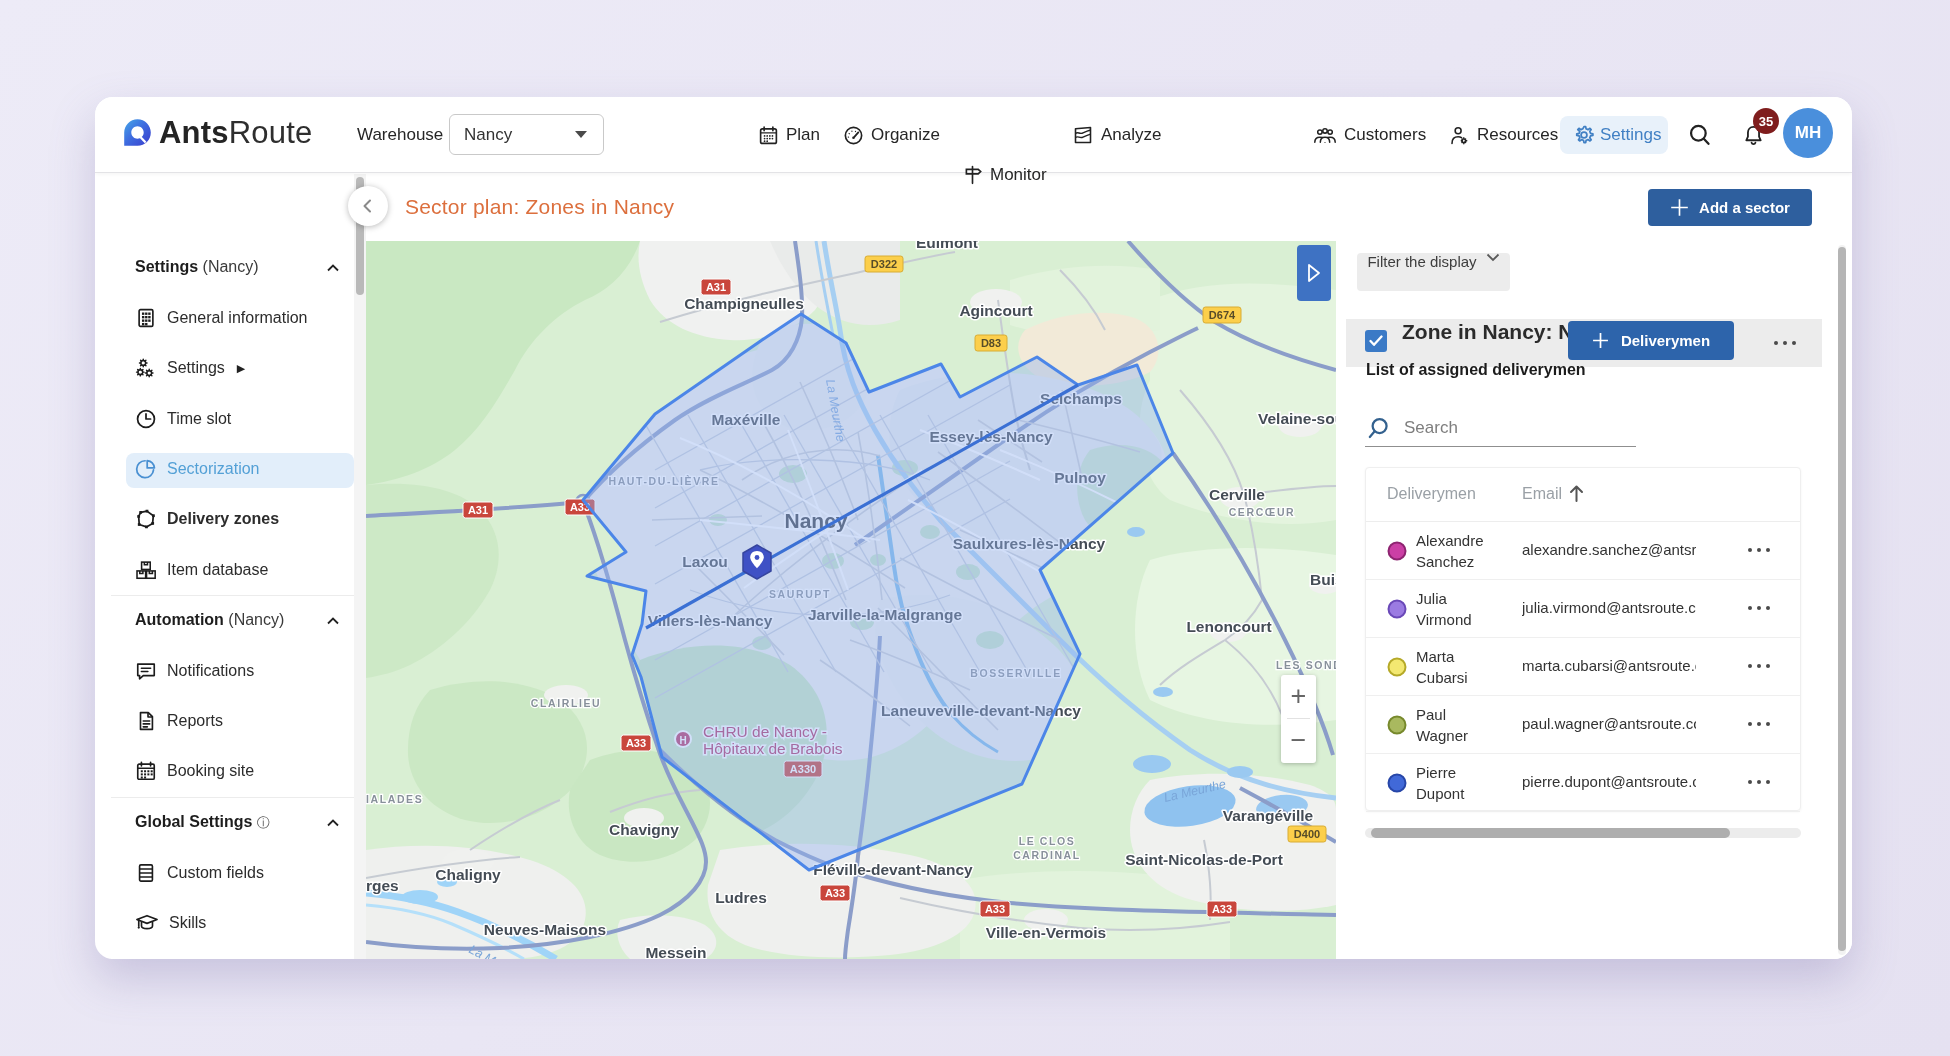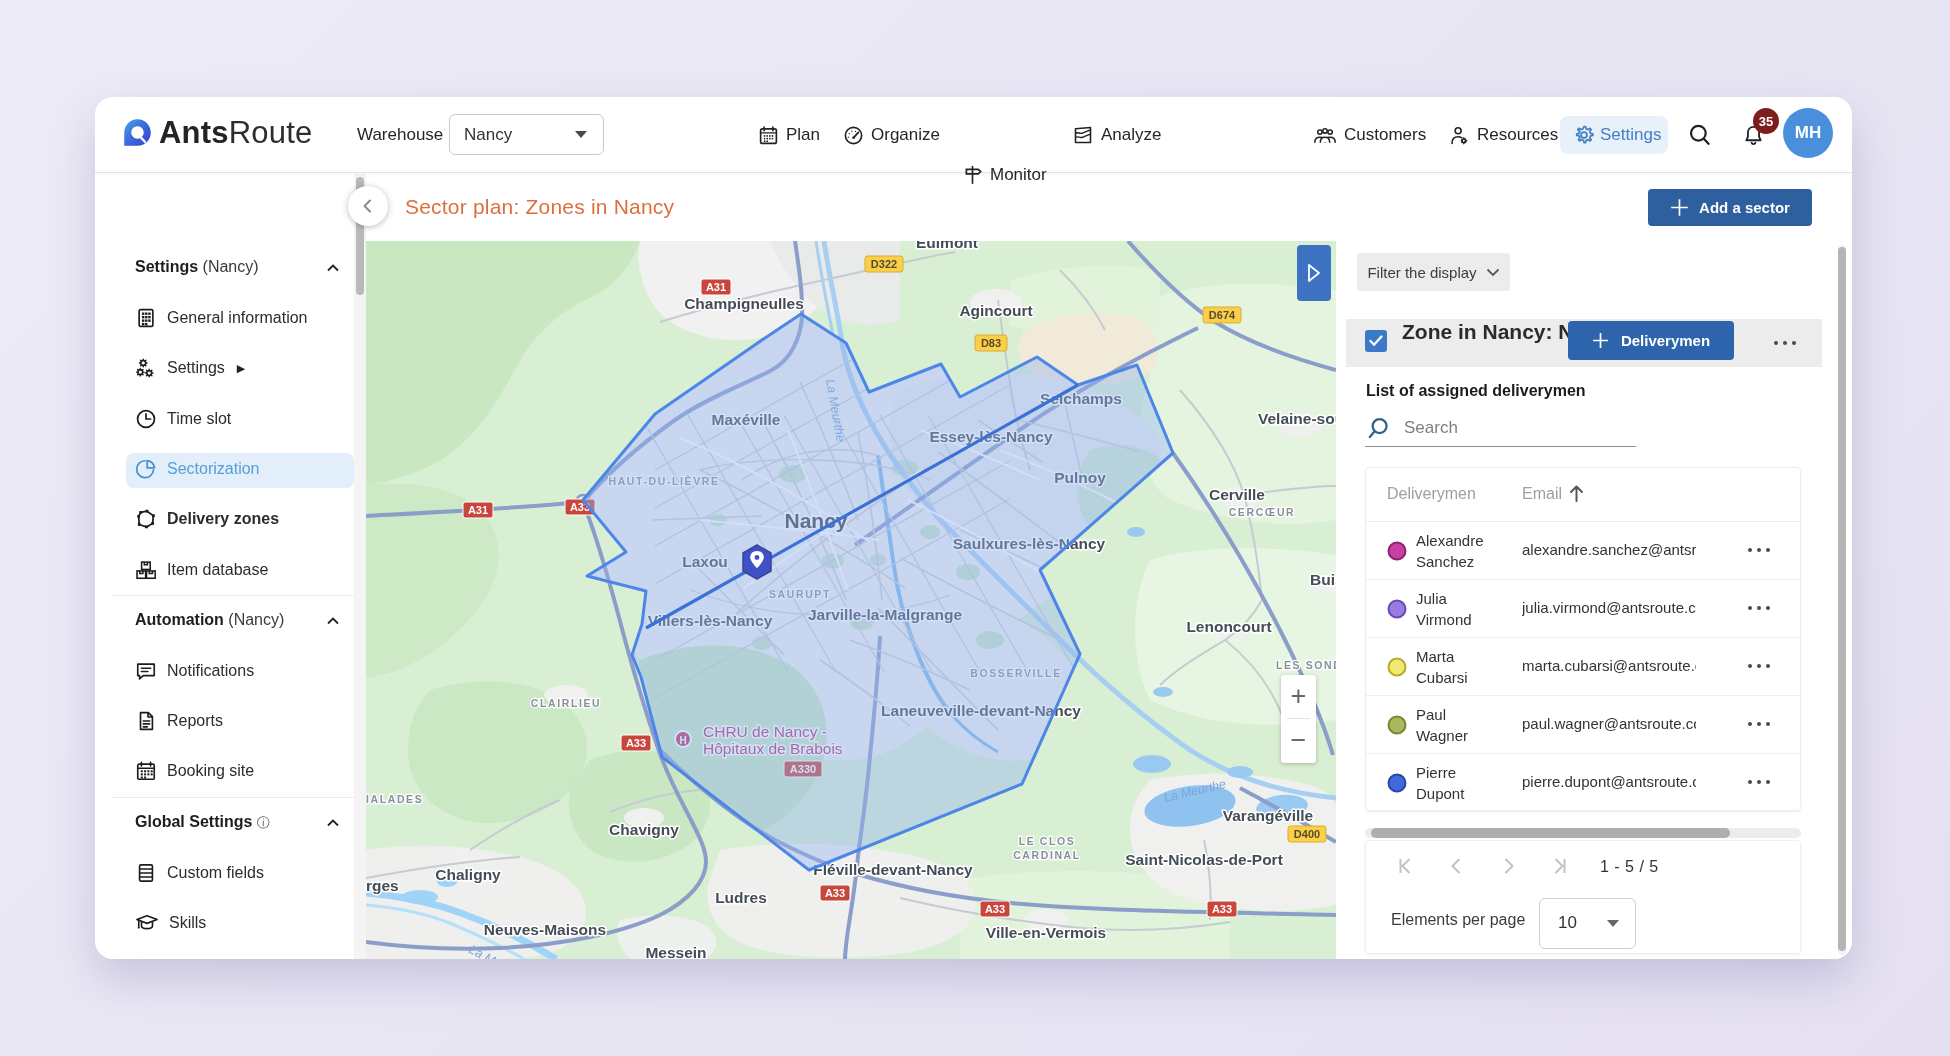--- a/index.html
+++ b/index.html
@@ -48,30 +48,30 @@
             font-size:15px; font-weight:700; }
   .map { position:absolute; left:271px; top:144px; width:970px; height:718px; overflow:hidden; background:#d8efd2; }
   .toggle { position:absolute; left:1202px; top:148px; width:34px; height:56px; background:#3e72c3; border-radius:4px;
             z-index:10; display:flex; align-items:center; justify-content:center; }
   .zoomctl { position:absolute; left:1186px; top:578px; width:35px; height:88px; background:#fff; border-radius:3px;
              box-shadow:0 1px 4px rgba(0,0,0,0.25); z-index:9; }
   .zoomctl .zi { position:absolute; width:100%; text-align:center; font-size:27px; color:#666; font-weight:400; }
   .zoomctl .sep { position:absolute; left:6px; right:6px; top:43px; height:1px; background:#e2e2e2; }
   .panel { position:absolute; left:1241px; top:144px; width:516px; height:718px; background:#fff; }
   .filterbtn { position:absolute; left:21px; top:12px; width:153px; height:38px; background:#ececec; border-radius:4px;
-               display:flex; align-items:center; justify-content:center; gap:9px; font-size:15px; color:#3d3d3d; }
+               display:flex; align-items:flex-start; justify-content:center; gap:9px; font-size:15px; color:#3d3d3d; }
   .zonebar { position:absolute; left:10px; top:78px; width:476px; height:48px; background:#ececec; }
   .zcheck { position:absolute; left:19px; top:11px; width:22px; height:22px; background:#3b7ac6; border-radius:3px;
             display:flex; align-items:center; justify-content:center; }
   .ztitle { position:absolute; left:56px; top:1px; font-size:21px; font-weight:700; color:#2b2b2b; }
   .dlvbtn { position:absolute; left:222px; top:2px; width:166px; height:39px; background:#2d64ab; border-radius:4px;
             color:#fff; font-size:15px; font-weight:700; display:flex; align-items:center; justify-content:center; gap:12px; }
   .dots { display:inline-flex; gap:5px; align-items:center; }
   .dots i { width:4px; height:4px; border-radius:50%; background:#4a4a4a; display:block; }
-  .listhead { position:absolute; left:30px; top:141px; font-size:16px; font-weight:700; color:#1c1c1c; }
+  .listhead { position:absolute; left:30px; top:120px; font-size:16px; font-weight:700; color:#1c1c1c; }
   .searchrow { position:absolute; left:29px; top:168px; width:271px; height:38px; border-bottom:1px solid #8f8f8f; }
   .searchrow .ph { position:absolute; left:39px; top:9px; font-size:17px; color:#7e7e7e; }
   .tbl { position:absolute; left:29px; top:226px; width:436px; height:344px; background:#fff;
          border:1px solid #efefef; border-radius:4px; box-shadow:0 1px 3px rgba(0,0,0,0.05); }
   .tbl .hrow { position:absolute; left:0; top:0; width:100%; height:54px; border-bottom:1px solid #ededed;
                color:#9aa0a6; font-size:16px; }
   .trow { position:absolute; left:0; width:100%; height:58px; border-bottom:1px solid #efefef; }
   .trow .av { position:absolute; left:31px; top:50%; transform:translate(-50%,-50%); width:19px; height:19px; border-radius:50%; }
   .trow .nm { position:absolute; left:50px; top:8px; font-size:15px; color:#333; line-height:21px; }
   .trow .em { position:absolute; left:156px; top:19px; font-size:15px; color:#333; white-space:nowrap; width:174px; overflow:hidden; }
@@ -629,37 +629,17 @@
         <span class="dots">
             <i></i>
             <i></i>
             <i></i>
           </span>
       </div>
     </div>
     <div class="hscroll">
         <div class="thumb"></div>
       </div>
-    <div class="pager">
-      <svg class="pgi" style="left:28px;" width="22" height="22" viewBox="0 0 22 22" fill="none" stroke="#c2c2c2" stroke-width="2">
-          <path d="M6.5 4 v14 M15.5 4 L8.5 11 L15.5 18"></path>
-        </svg>
-      <svg class="pgi" style="left:80px;" width="22" height="22" viewBox="0 0 22 22" fill="none" stroke="#c2c2c2" stroke-width="2">
-          <path d="M13.5 4 L6.5 11 L13.5 18"></path>
-        </svg>
-      <svg class="pgi" style="left:131px;" width="22" height="22" viewBox="0 0 22 22" fill="none" stroke="#c2c2c2" stroke-width="2">
-          <path d="M8.5 4 L15.5 11 L8.5 18"></path>
-        </svg>
-      <svg class="pgi" style="left:183px;" width="22" height="22" viewBox="0 0 22 22" fill="none" stroke="#c2c2c2" stroke-width="2">
-          <path d="M15.5 4 v14 M6.5 4 L13.5 11 L6.5 18"></path>
-        </svg>
-      <span class="cnt">1 - 5 / 5</span>
-      <span class="ept">Elements per page</span>
-      <div class="sel">
-          <span class="v">10</span>
-          <span class="caret-down" style="border-left-width:6px;border-right-width:6px;border-top-width:7px;border-top-color:#666;"></span>
-        </div>
-    </div>
     <div class="pscroll">
         <div class="thumb"></div>
       </div>
   </div>
 </div>
 
 </body></html>

